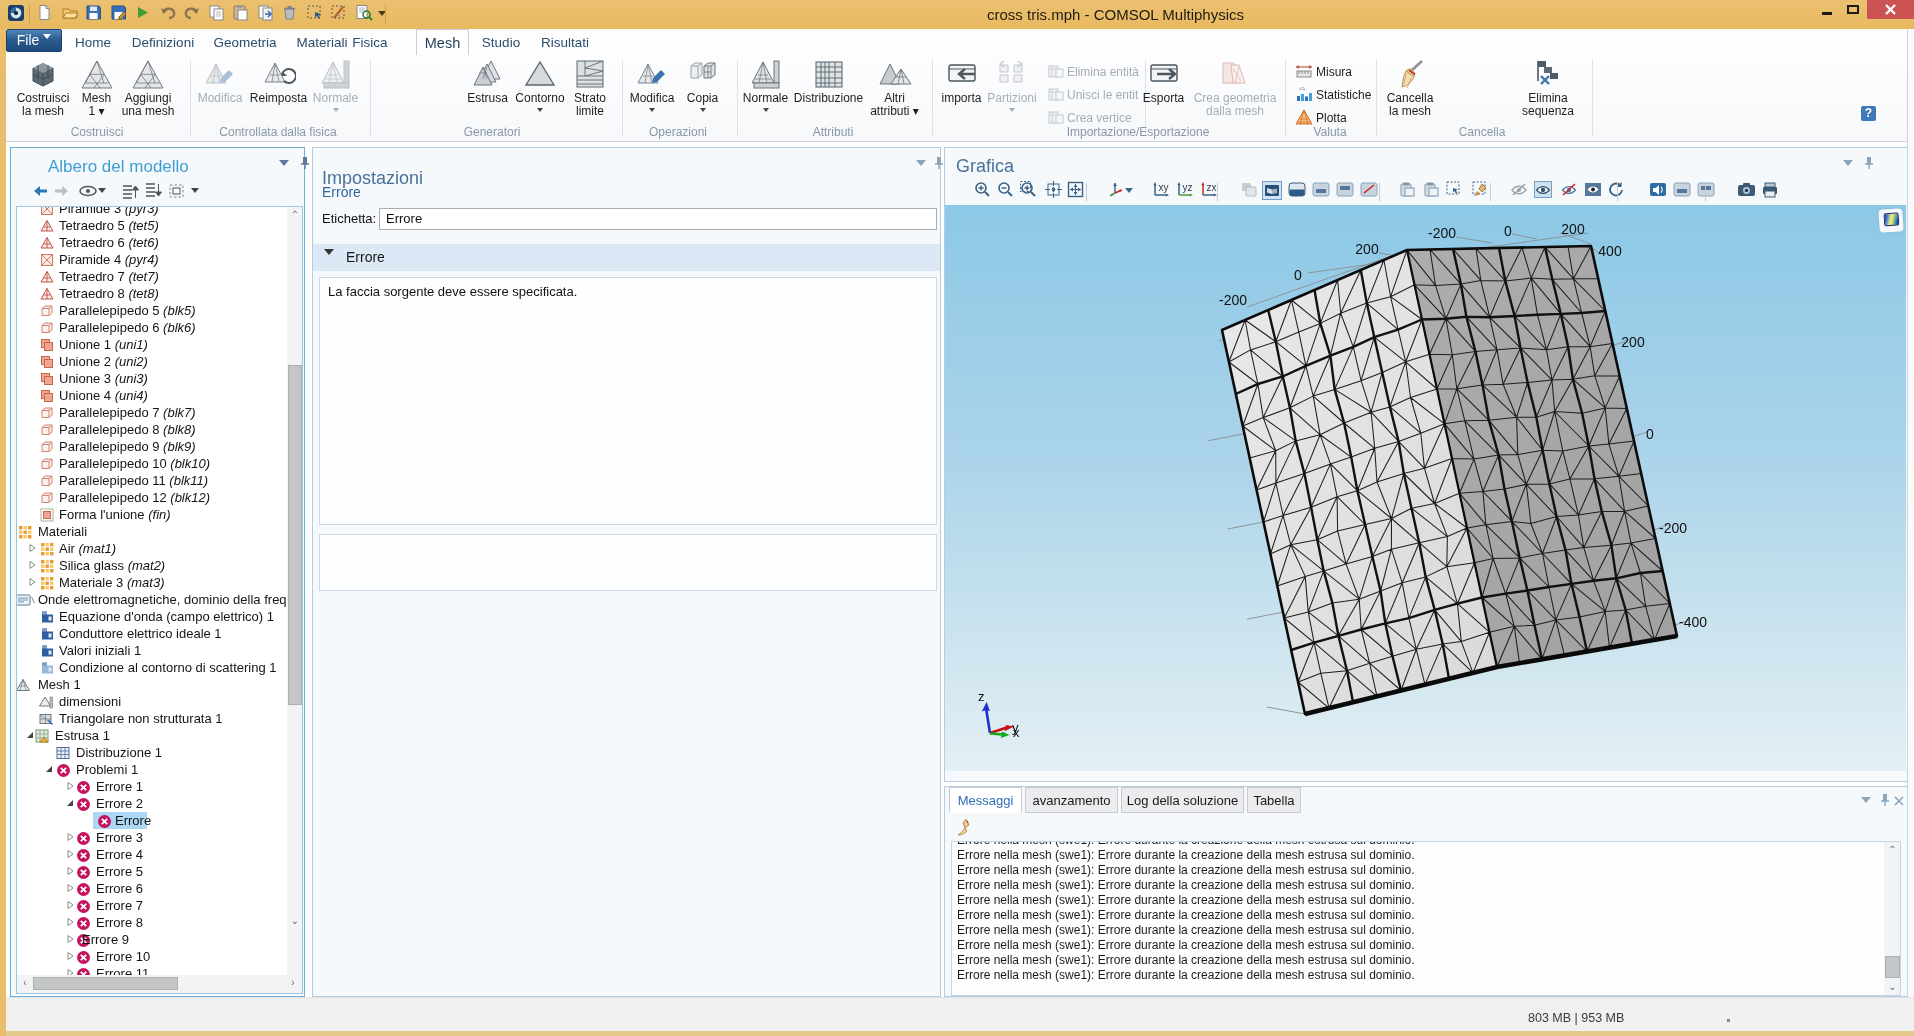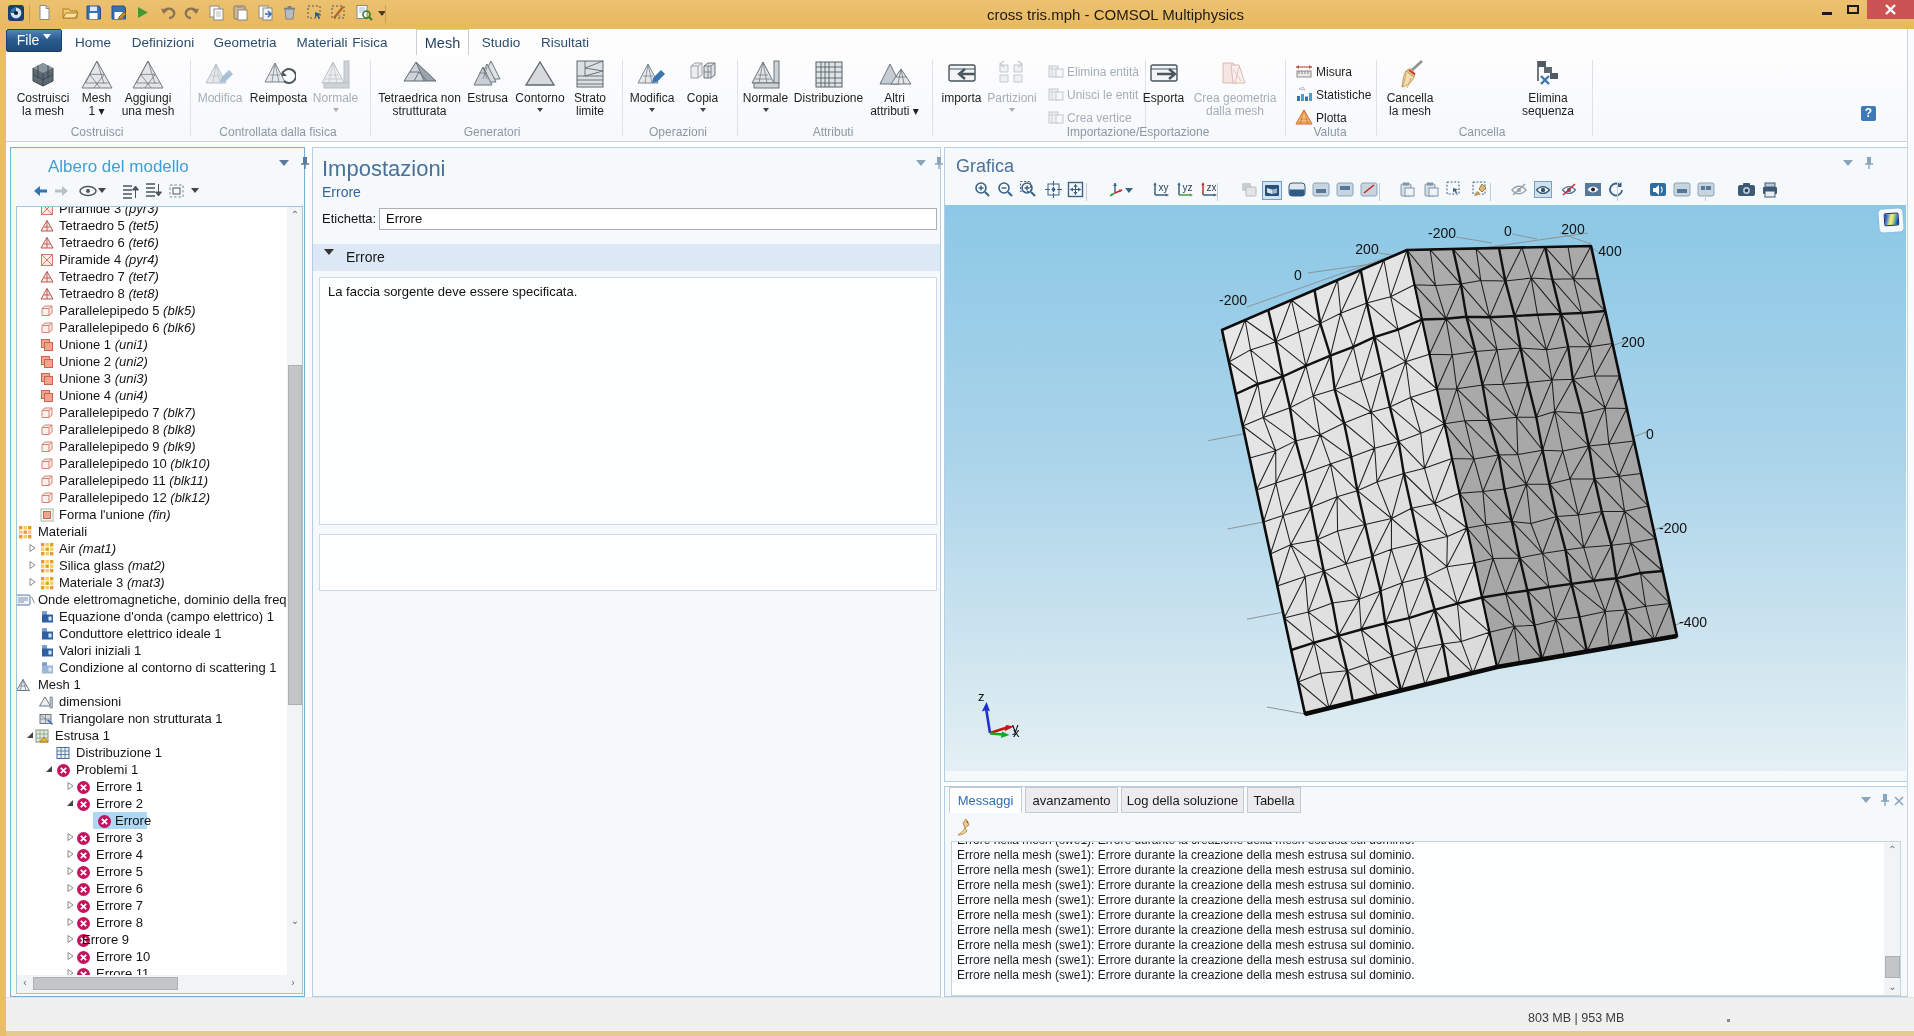--- a/index.html
+++ b/index.html
@@ -189,26 +189,20 @@
             <path d="M8 16h10M13 4l-3 19M13 4l4 19" stroke="#7d858d" stroke-width="0.8" fill="none"></path>
             <path d="M20 16a7 7 0 1 1 2 6" fill="none" stroke="#4b565f" stroke-width="2"></path>
             <path d="M20 12v5h5z" fill="#4b565f"></path>
           </svg></div>Reimposta</div>
       <div class="rbtn dis" style="left:298px;width:75px"><div class="ric" style="width:32px;height:30px"><svg width="32" height="30" viewBox="0 0 32 30">
             <path d="M13 3L24 24H2z" fill="#eceef0" stroke="#b9c0c7"></path>
             <path d="M8 16h10M13 3l-4 21M13 3l4 21M5 20h16" stroke="#b9c0c7" stroke-width="0.7" fill="none"></path>
             <rect x="24" y="2" width="5" height="22" fill="#cdd2d6" stroke="#b9c0c7"></rect>
             <rect x="4" y="24" width="25" height="5" fill="#cdd2d6" stroke="#b9c0c7"></rect>
           </svg></div>Normale<br><span style="display:inline-block;width:0;height:0;border:3.5px solid transparent;border-top:4.5px solid #a4aeb8"></span></div>
-      <div class="rbtn" style="left:346px;width:147px"><div class="ric" style="width:36px;height:30px"><svg width="36" height="30" viewBox="0 0 36 30">
-            <path d="M14 3L34 22H22z" fill="#9aa4ac"></path>
-            <path d="M14 3L22 22H2z" fill="#cdd3d8"></path>
-            <path d="M14 3L34 22H2z" fill="none" stroke="#5f6971"></path>
-            <path d="M14 3L22 22M8 13l9 0M12 22l5-9 8 9" stroke="#5f6971" fill="none" stroke-width="0.9"></path>
-          </svg></div>Tetraedrica non<br>strutturata</div>
       <div class="rbtn" style="left:450px;width:75px"><div class="ric" style="width:32px;height:30px"><svg width="30" height="30" viewBox="0 0 30 30">
             <g>
               <path d="M18 2L27 20H9z" fill="#dfe3e6" stroke="#6b747c"></path>
               <path d="M14 5L23 23H5z" fill="#d4d9dd" stroke="#6b747c"></path>
               <path d="M10 8L19 26H1z" fill="#c9cfd4" stroke="#6b747c"></path>
               <path d="M6 14h8M10 8l4 12M14 8l-4 12" stroke="#6b747c" stroke-width="0.7"></path>
             </g>
           </svg></div>Estrusa</div>
       <div class="rbtn" style="left:498px;width:84px"><div class="ric" style="width:32px;height:30px"><svg width="32" height="30" viewBox="0 0 32 30">
             <path d="M16 3L30 26H2z" fill="#d7dadd" stroke="#5f6971" stroke-width="1.4"></path>
@@ -854,21 +848,21 @@
         <div class="sarrow" style="left:270px;top:2px;width:16px">⌃</div>
         <div class="thumb" style="left:271px;top:158px;width:14px;height:340px"></div>
         <div class="sarrow" style="left:270px;top:708px;width:16px">⌄</div>
         <div class="scroll" style="left:0;top:768px;width:286px;height:18px"></div>
         <div class="sarrow" style="left:2px;top:770px;width:12px">‹</div>
         <div class="sarrow" style="left:270px;top:770px;width:12px">›</div>
         <div class="thumb" style="left:16px;top:770px;width:145px;height:13px"></div>
       </div>
     </div>
     <div class="panel" id="mid" style="left:312px;top:147px;width:629px;height:850px">
-      <div class="ptitle" style="left:9px;top:8px;color:#4a7199;font-size:22px">Impostazioni</div>
+      <div class="ptitle" style="left:9px;top:20px;color:#4a7199;font-size:18px">Impostazioni</div>
       <div style="position:absolute;left:9px;top:36px;font-size:14px;color:#31659c">Errore</div>
       <div class="phicons" style="left:603px;top:12px;width:0;height:0;border:5px solid transparent;border-top:6px solid #8aa4bc"></div>
       <div class="phicons" style="left:620px;top:8px"><svg width="12" height="14" viewBox="0 0 12 14">
           <rect x="4" y="1" width="4" height="7" fill="#8aa4bc"></rect>
           <path d="M2 8h8M6 8v5" stroke="#8aa4bc" stroke-width="1.4"></path>
         </svg></div>
       <div style="position:absolute;left:9px;top:63px;font-size:13px;color:#111">Etichetta:</div>
       <div id="etich">Errore</div>
       <div id="secthdr"><span style="display:inline-block;margin:0 12px 2px 11px;width:0;height:0;border:5px solid transparent;border-top:6px solid #333"></span>Errore</div>
       <div class="box" style="left:6px;top:129px;width:618px;height:248px">

